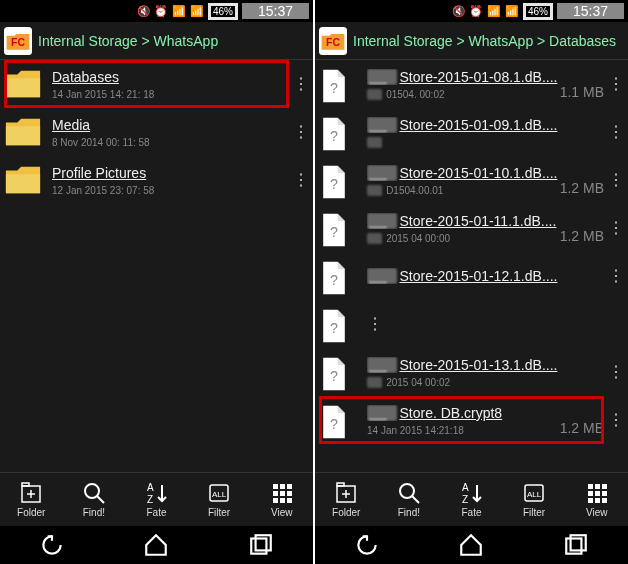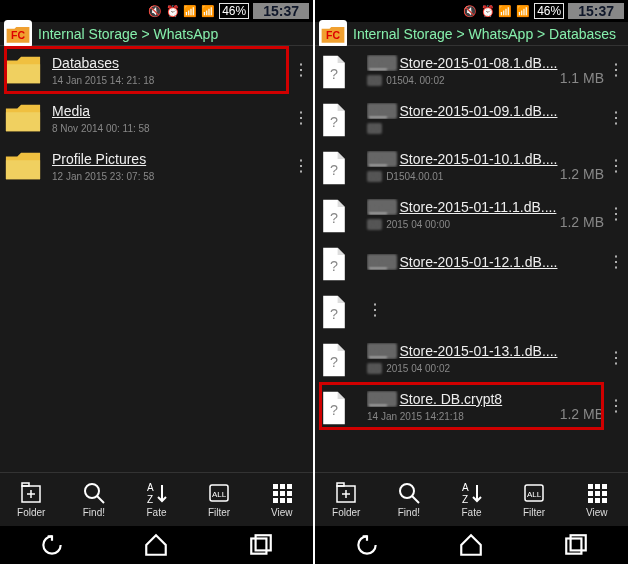--- a/index.html
+++ b/index.html
@@ -24,35 +24,35 @@
     background: #000;
     color: #fff;
     display: flex;
     justify-content: flex-end;
     align-items: center;
     font-size: 11px;
     padding: 0 4px;
     gap: 4px;
   }
   .status-bar .battery-box {
-    border: 1px solid #e5e5e5;
-    font-size: 12px;
+    border: 3px solid #e5e5e5;
+    font-size: 10px;
     padding: 0 2px;
     display: inline-flex;
     align-items: center;
   }
   .status-bar .clock {
     background: #888;
-    color: #0f172a;
-    padding: 0 10px;
-    font-weight: bold;
+    color: #ffffff;
+    padding: 0 16px;
+    font-weight: normal;
     font-size: 14px;
   }
   .breadcrumb {
-    height: 24px;
+    height: 38px;
     background: #1a1a1a;
     display: flex;
     align-items: center;
     padding: 0 4px;
     gap: 6px;
     border-bottom: 1px solid #333;
   }
   .breadcrumb-text {
     color: #86efac;
     font-size: 14px;

